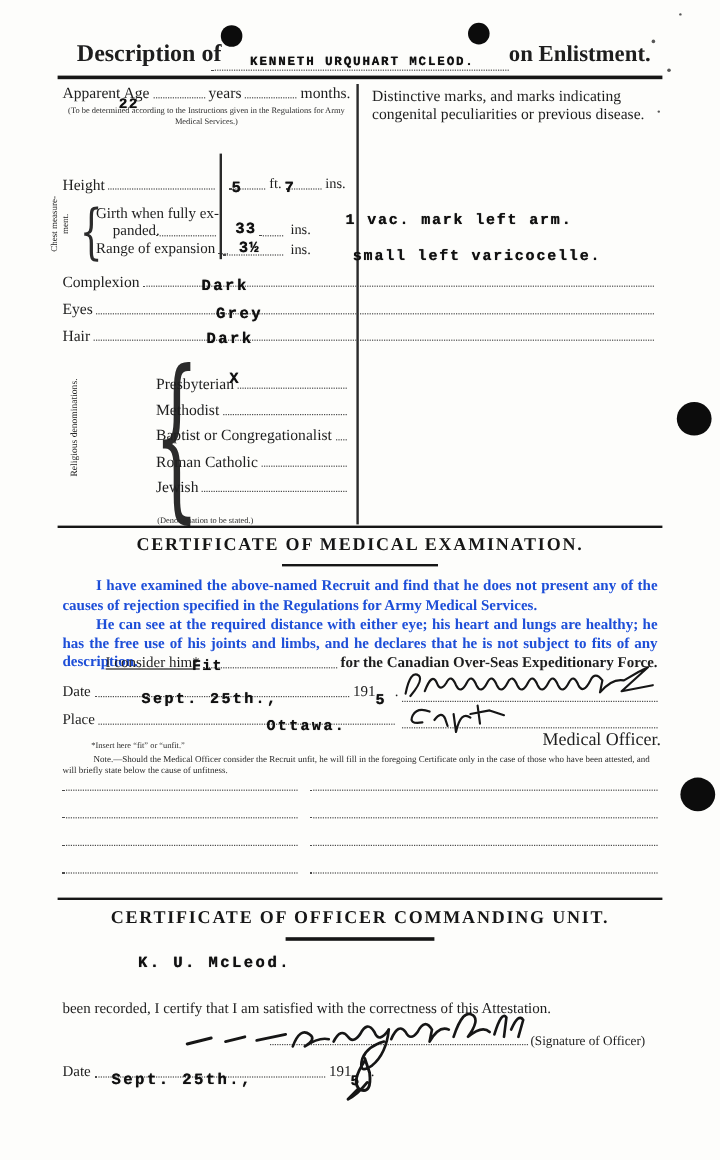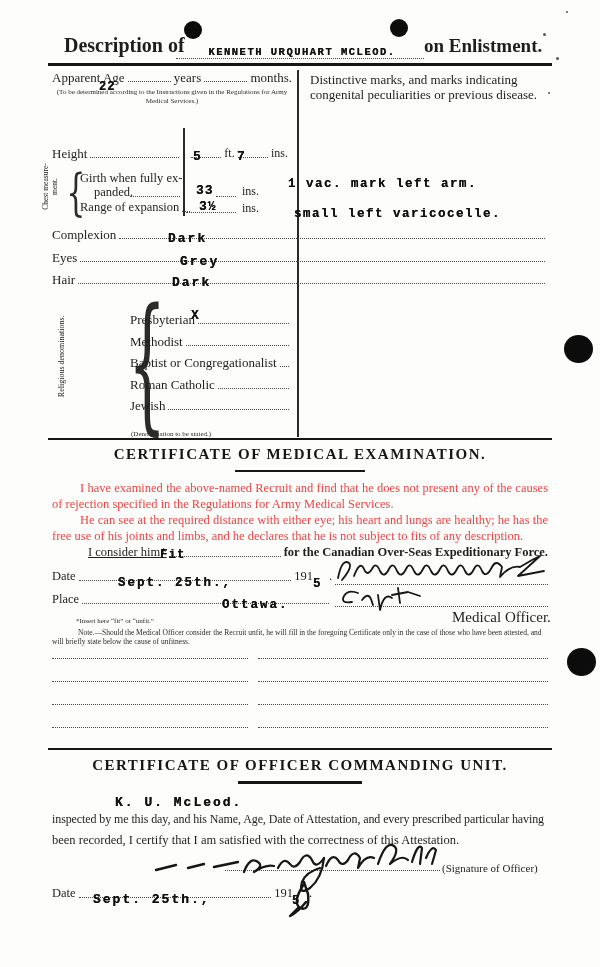--- a/index.html
+++ b/index.html
@@ -11,21 +11,21 @@
   .row{position:absolute;display:flex;align-items:flex-end;font-size:13px;line-height:15px;white-space:nowrap;}
   .fill{flex:1 1 auto;border-bottom:1.4px dotted #4a4a4a;margin:0 3px 3px 3px;min-width:8px;}
   .dotline{position:absolute;border-bottom:1.4px dotted #4a4a4a;}
   .rule{position:absolute;background:#161616;}
   .vrule{position:absolute;background:#2a2a2a;width:1.5px;}
   .note7{position:absolute;font-size:7px;line-height:8.5px;color:#2a2a2a;}
   .vlabel{position:absolute;transform:rotate(-90deg);font-size:7.5px;line-height:8.5px;text-align:center;color:#222;}
   .hole{position:absolute;background:#0c0c0c;border-radius:50%;}
   .brace{position:absolute;color:#2b2b2b;font-family:"DejaVu Serif",serif;}
   .title{position:absolute;width:100%;text-align:center;font-weight:bold;letter-spacing:1.5px;font-size:15px;color:#161616;}
-  .para{position:absolute;font-size:12.5px;line-height:15.5px;text-align:justify;text-indent:28px;color:#ef4444;}
+  .para{position:absolute;font-size:12.5px;line-height:15.5px;text-align:justify;text-indent:28px;color:#1d4ed8;font-weight:bold;}
   .speck{position:absolute;background:#3a3a3a;border-radius:50%;opacity:.85;}
   svg.sig{position:absolute;}
   svg.sig path{fill:none;stroke:#161616;stroke-linecap:round;stroke-linejoin:round;}
 </style>
 </head>
 <body>
 
 <div class="page">
 
   <div class="hole" style="left:184px;top:21px;width:18px;height:18px;"></div>
@@ -189,21 +189,20 @@
   <div class="dotline" style="left:52px;top:727px;width:196px;"></div>
   <div class="dotline" style="left:258px;top:727px;width:290px;"></div>
 
   <div class="rule" style="left:48px;top:748px;width:504px;height:2px;"></div>
 
   <div class="title" style="top:757px;">CERTIFICATE OF OFFICER COMMANDING UNIT.</div>
   <div class="rule" style="left:238px;top:781px;width:124px;height:2.5px;"></div>
 
   <div class="typed" style="left:115px;top:795px;font-size:13px;letter-spacing:2px;">K. U. McLeod.</div>
 
-  <div class="abs" style="left:52px;top:812px;width:500px;font-size:12px;white-space:nowrap;letter-spacing:-0.1px;">inspected by me this day, and his Name, Age, Date of Attestation, and every prescribed particular having</div>
   <div class="abs" style="left:52px;top:833px;width:500px;font-size:12.5px;">been recorded, I certify that I am satisfied with the correctness of this Attestation.</div>
 
   <div class="dotline" style="left:225px;top:870px;width:215px;"></div>
   <svg class="sig" style="left:148px;top:838px;" width="296" height="80" viewBox="0 0 296 80">
     <path stroke-width="2.4" d="M8 32 L28 27 M40 30 L56 26 M66 29 L90 24"></path>
     <path stroke-width="2.2" d="M96 34 Q102 18 110 24 Q116 28 106 34 Q118 26 126 28 M130 30 Q136 18 142 26 Q146 32 152 24 Q158 12 164 22 Q168 32 176 20"></path>
     <path stroke-width="2.2" d="M176 20 Q174 40 162 50 Q150 58 154 44 Q158 34 172 30 M178 28 Q184 14 190 22 Q194 30 200 22 Q206 10 212 20 L210 30 Q218 16 226 20 M230 26 Q238 2 246 8 Q252 12 242 26 Q254 16 260 22 M264 24 Q270 4 274 10 L272 26 M278 20 Q284 6 288 12 L284 26"></path>
     <path stroke-width="2.4" d="M156 46 Q144 64 152 70 Q162 74 160 56 L156 44 M158 64 Q150 74 142 78 L150 70"></path>
   </svg>
   <div class="abs" style="left:442px;top:862px;font-size:11px;text-align:right;">(Signature of Officer)</div>

